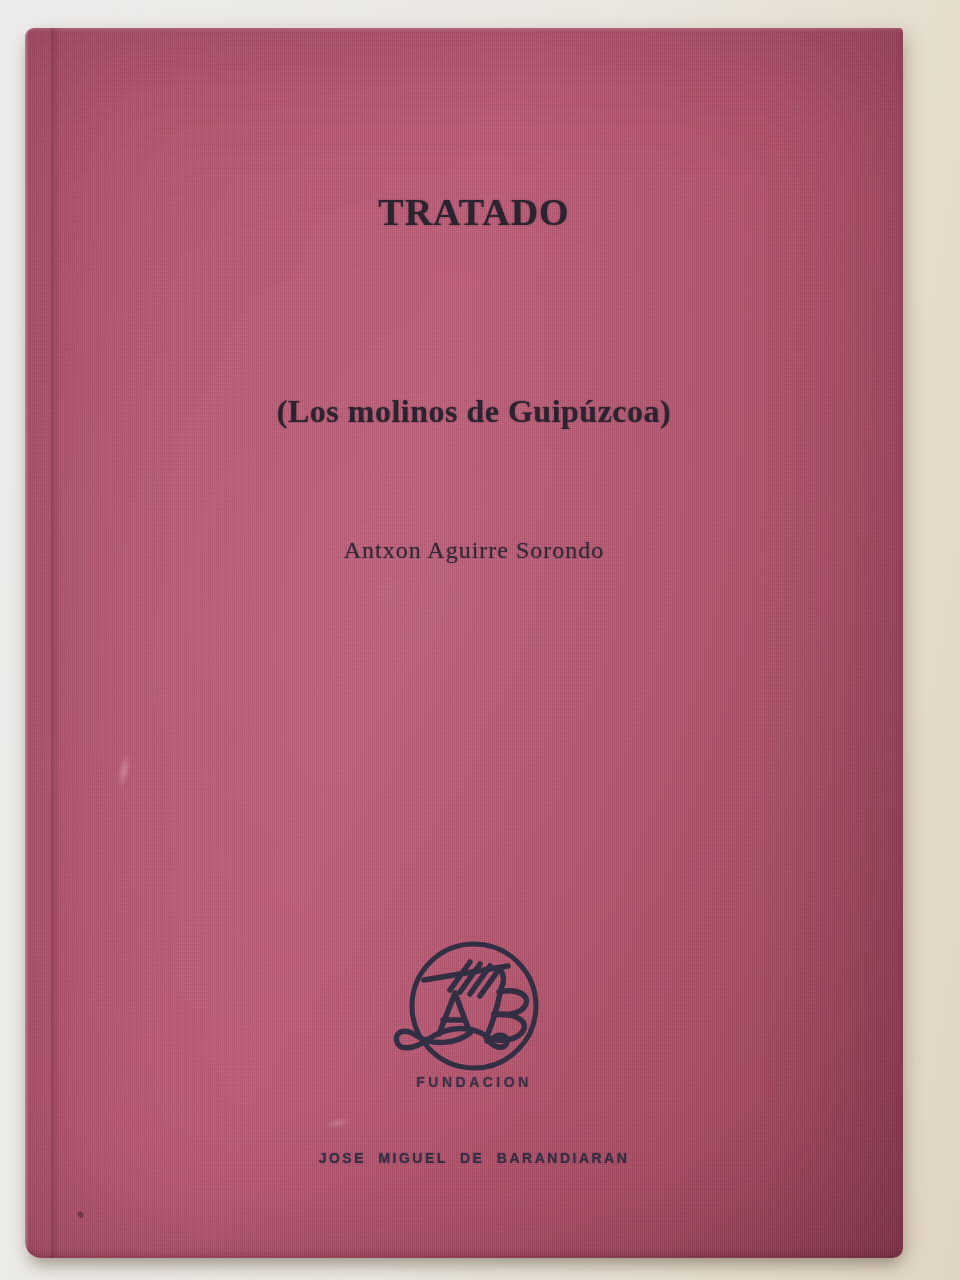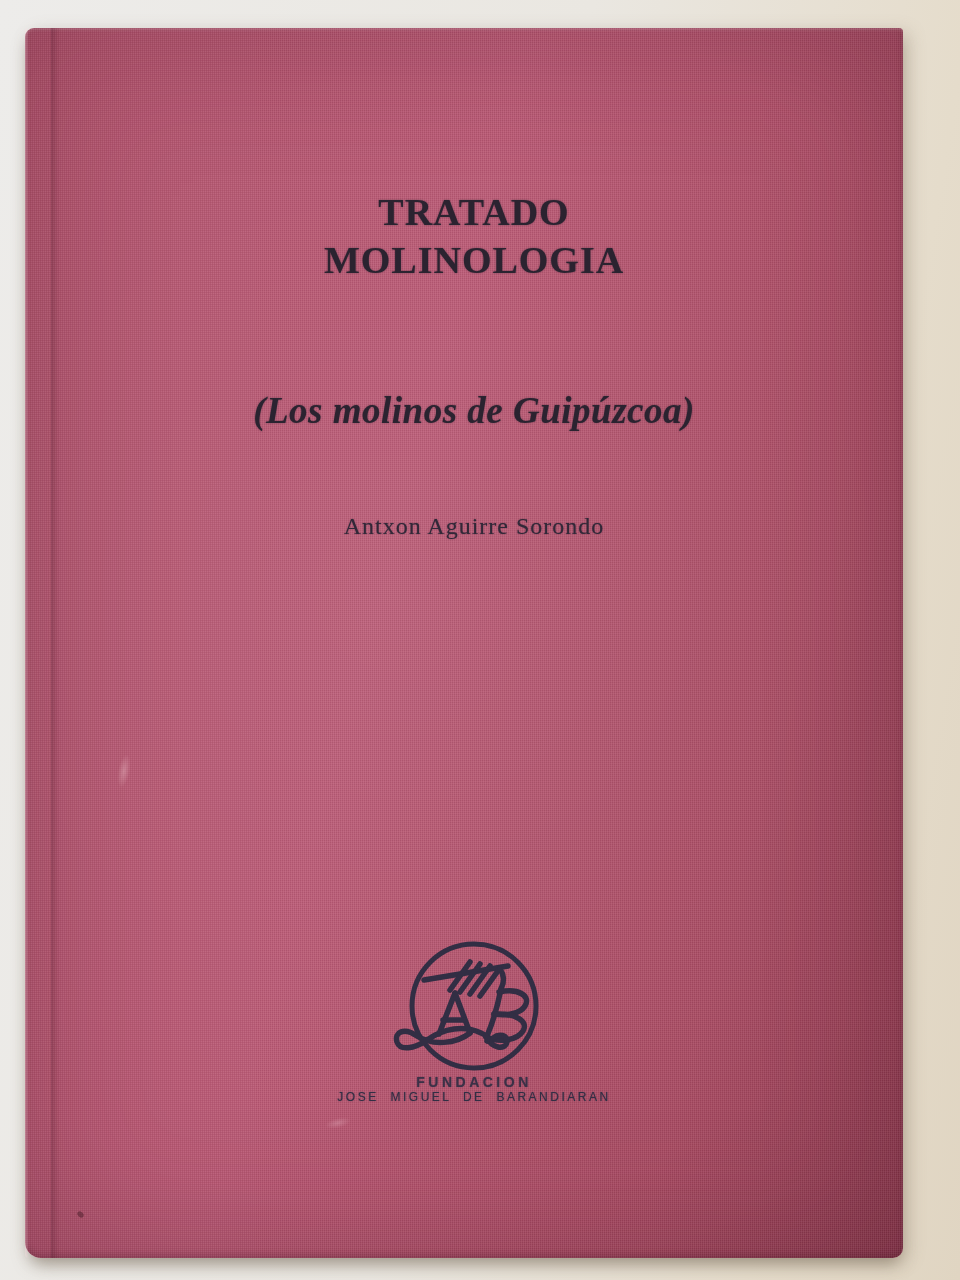--- a/index.html
+++ b/index.html
@@ -84,66 +84,64 @@
   .title {
     top: 160px;
     font-size: 38px; line-height: 48px;
     font-weight: bold;
     letter-spacing: 1px;
     color: var(--ink);
     text-shadow: 0 0 2px rgba(43,35,48,0.55);
   }
   .subtitle {
     top: 366px;
-    font-size: 37px; line-height: 34px;
+    font-size: 32px; line-height: 34px;
     font-weight: bold;
     letter-spacing: 0.5px;
     color: var(--ink);
     text-shadow: 0 0 2px rgba(43,35,48,0.5);
-    font-style: italic;
   }
   .author {
-    top: 482px;
+    top: 506px;
     font-size: 24px; line-height: 32px;
     letter-spacing: 1px;
     color: #322838;
     text-shadow: 0 0 1.5px rgba(50,40,56,0.55);
   }
   .logo-wrap { top: 908px; height: 148px; }
   .logo-wrap svg {
     display: inline-block;
     overflow: visible;
     color: var(--logo-ink);
     filter: blur(0.3px);
   }
   .publisher {
     font-family: "Liberation Sans", sans-serif;
     color: var(--logo-ink);
     text-shadow: 0 0 1.5px rgba(50,46,68,0.6);
   }
   .pub-top    { top: 1046px; font-size: 14px; letter-spacing: 3.5px; font-weight: bold; opacity: 0.92; }
-  .pub-name   { top: 1062px; font-size: 12px; letter-spacing: 2.5px; word-spacing: 6px; font-weight: normal; }
+  .pub-name   { top: 1122px; font-size: 14px; letter-spacing: 2.5px; word-spacing: 6px; font-weight: bold; }
   .pub-bottom { top: 1084px; font-size: 13px; letter-spacing: 3px;  font-weight: bold; opacity: 0.92; }
 </style>
 </head>
 <body>
 
 <div class="scene">
   <div class="book">
     <div class="texture"></div>
     <div class="edge-highlight"></div>
     <div class="hinge"></div>
     <div class="scuff s1"></div>
     <div class="scuff s2"></div>
     <div class="scuff s3"></div>
 
     <div class="content">
       <div class="title">
         <div>TRATADO</div>
-        <div>MOLINOLOGIA</div>
       </div>
 
       <div class="subtitle">(Los molinos de Guipúzcoa)</div>
 
       <div class="author">Antxon Aguirre Sorondo</div>
 
       <div class="logo-wrap">
         <svg width="160" height="140" viewBox="0 0 160 140" fill="none" stroke="currentColor" stroke-linecap="round" stroke-linejoin="round">
           <circle cx="80" cy="70" r="62" stroke-width="5"></circle>
           <g stroke-width="5.5">

